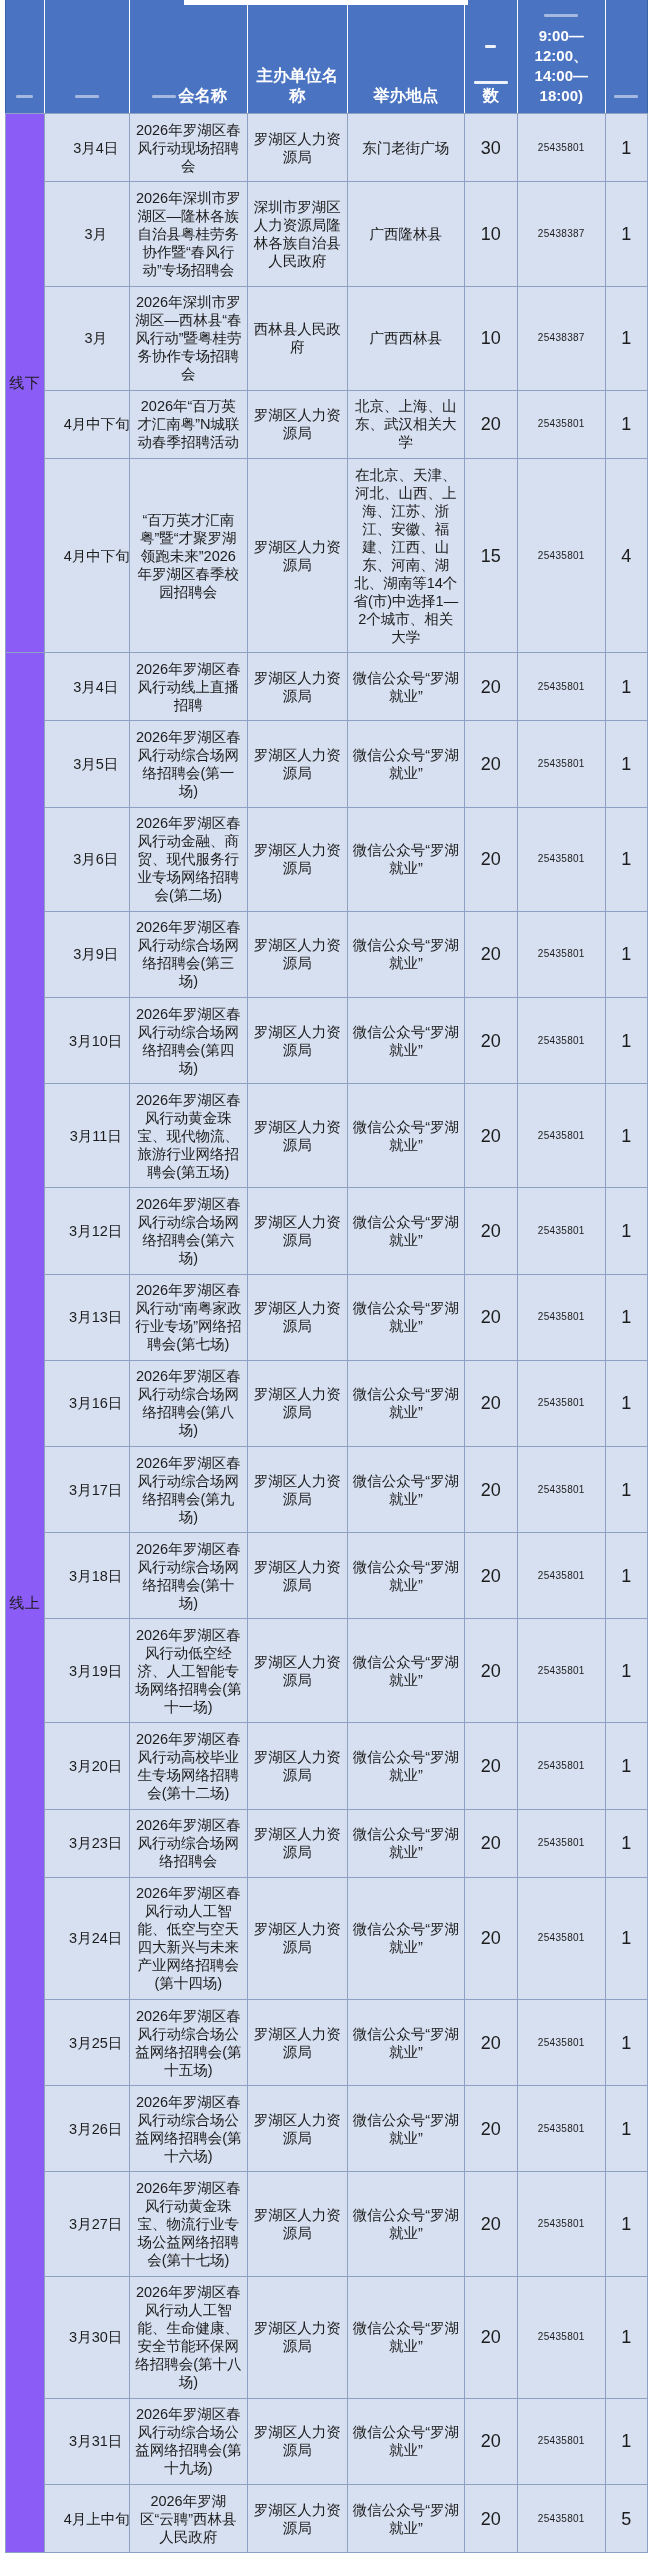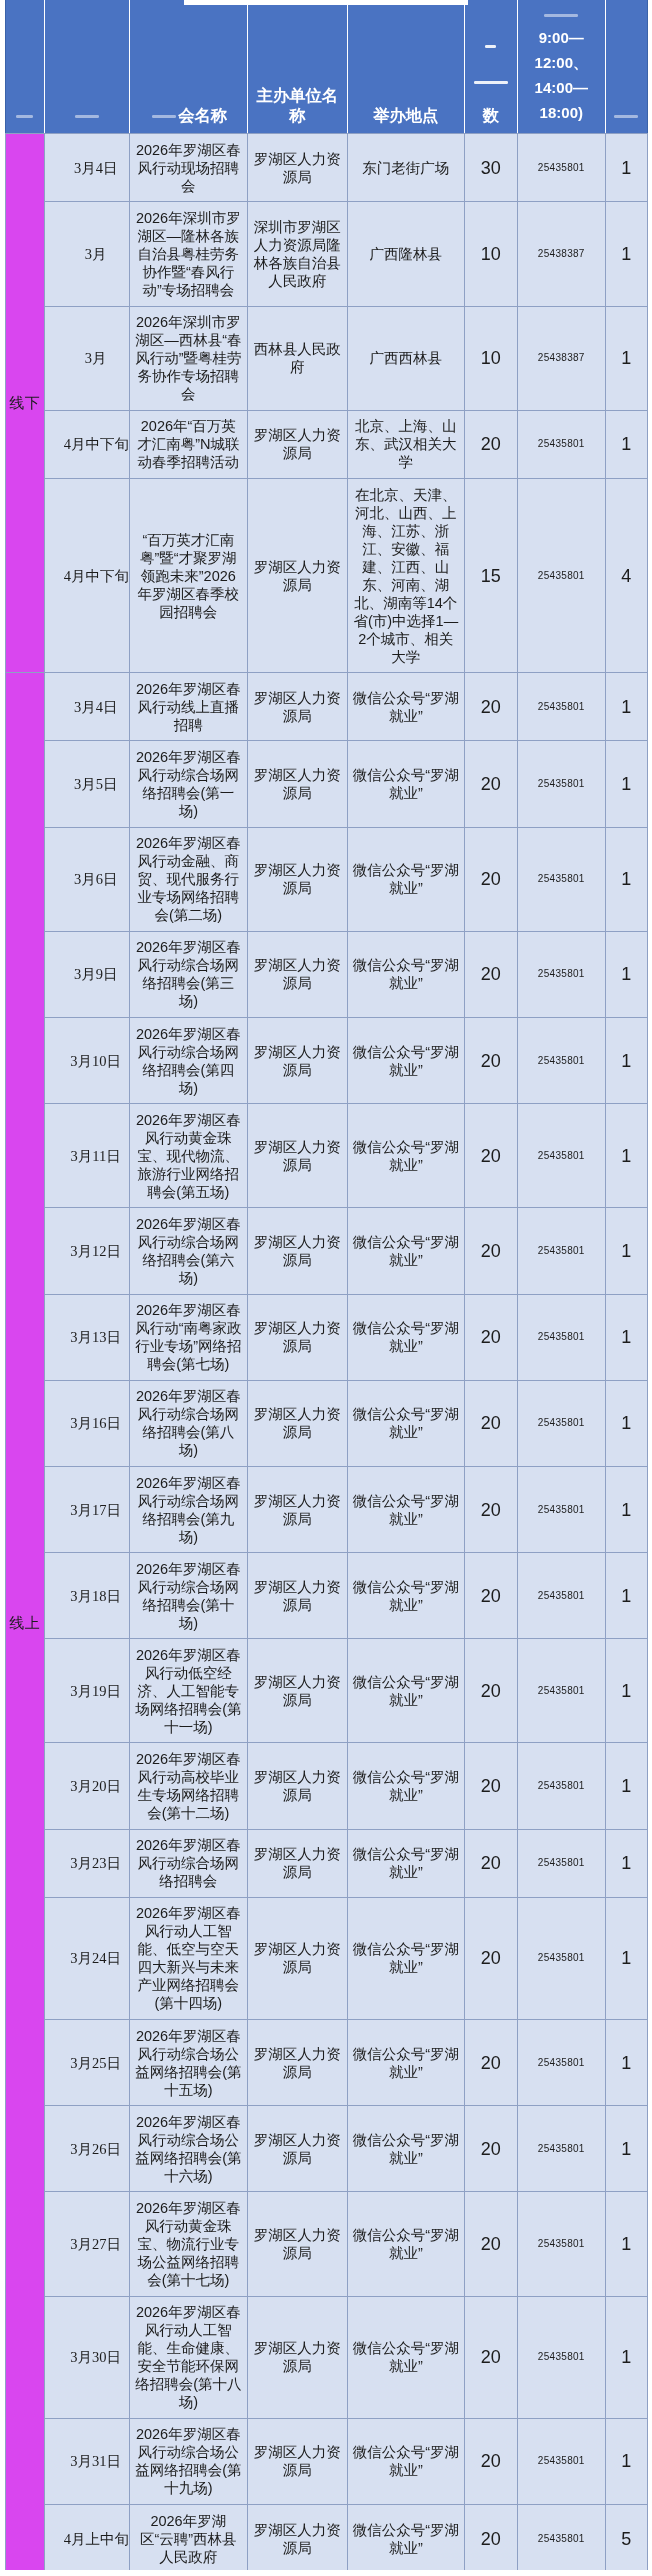--- a/index.html
+++ b/index.html
@@ -36,36 +36,36 @@
 
   tbody td{
     background:#d7e0f1;color:#1c1c1c;
     font-size:14.5px;line-height:18px;
     text-align:center;vertical-align:middle;
     padding:6.6px 4.8px;
     border:0.6px solid #8ea0c4;
     word-break:break-all;
   }
   tbody td.spine{
-    background:#d946ef;font-size:15px;letter-spacing:0.6px;
+    background:#8b5cf6;font-size:15px;letter-spacing:0.6px;
     padding:2.4px 1.2px;
   }
-  tbody td.cell-date{white-space:nowrap;padding-left:19px;padding-right:1.2px;font-family:Liberation Serif, serif;}
+  tbody td.cell-date{white-space:nowrap;padding-left:19px;padding-right:1.2px;}
   tbody td.cell-count, tbody td.cell-sessions{font-size:18px;}
   tbody td.cell-phone{font-size:10px;letter-spacing:0.3px;}
 
   
   .frag{display:inline-block;height:3px;background:rgba(255,255,255,.9);
         border-radius:1.2px;vertical-align:middle;margin:0 2.4px;}
   .frag.f18{width:11px;} .frag.f28{width:17px;} .frag.f40{width:24px;} .frag.f56{width:34px;}
   .frag-stack{position:absolute;left:0;right:0;top:35px;text-align:center;}
   .frag-stack .row2{margin-top:15.7px;}
   .frag-faint{opacity:.55;}
   .name-head-line{white-space:nowrap;text-align:center;}
-  .phone-head{font-size:15px;line-height:25px;}
+  .phone-head{font-size:15px;line-height:18px;}
 
   
   .top-notch{position:absolute;left:184px;top:0;width:284px;height:5.4px;background:#ffffff;z-index:5;}
   .bottom-strip{position:absolute;left:0;bottom:0;width:652px;height:6px;background:#ffffff;}
 </style>
 </head>
 <body>
 
 <div class="page">
 

